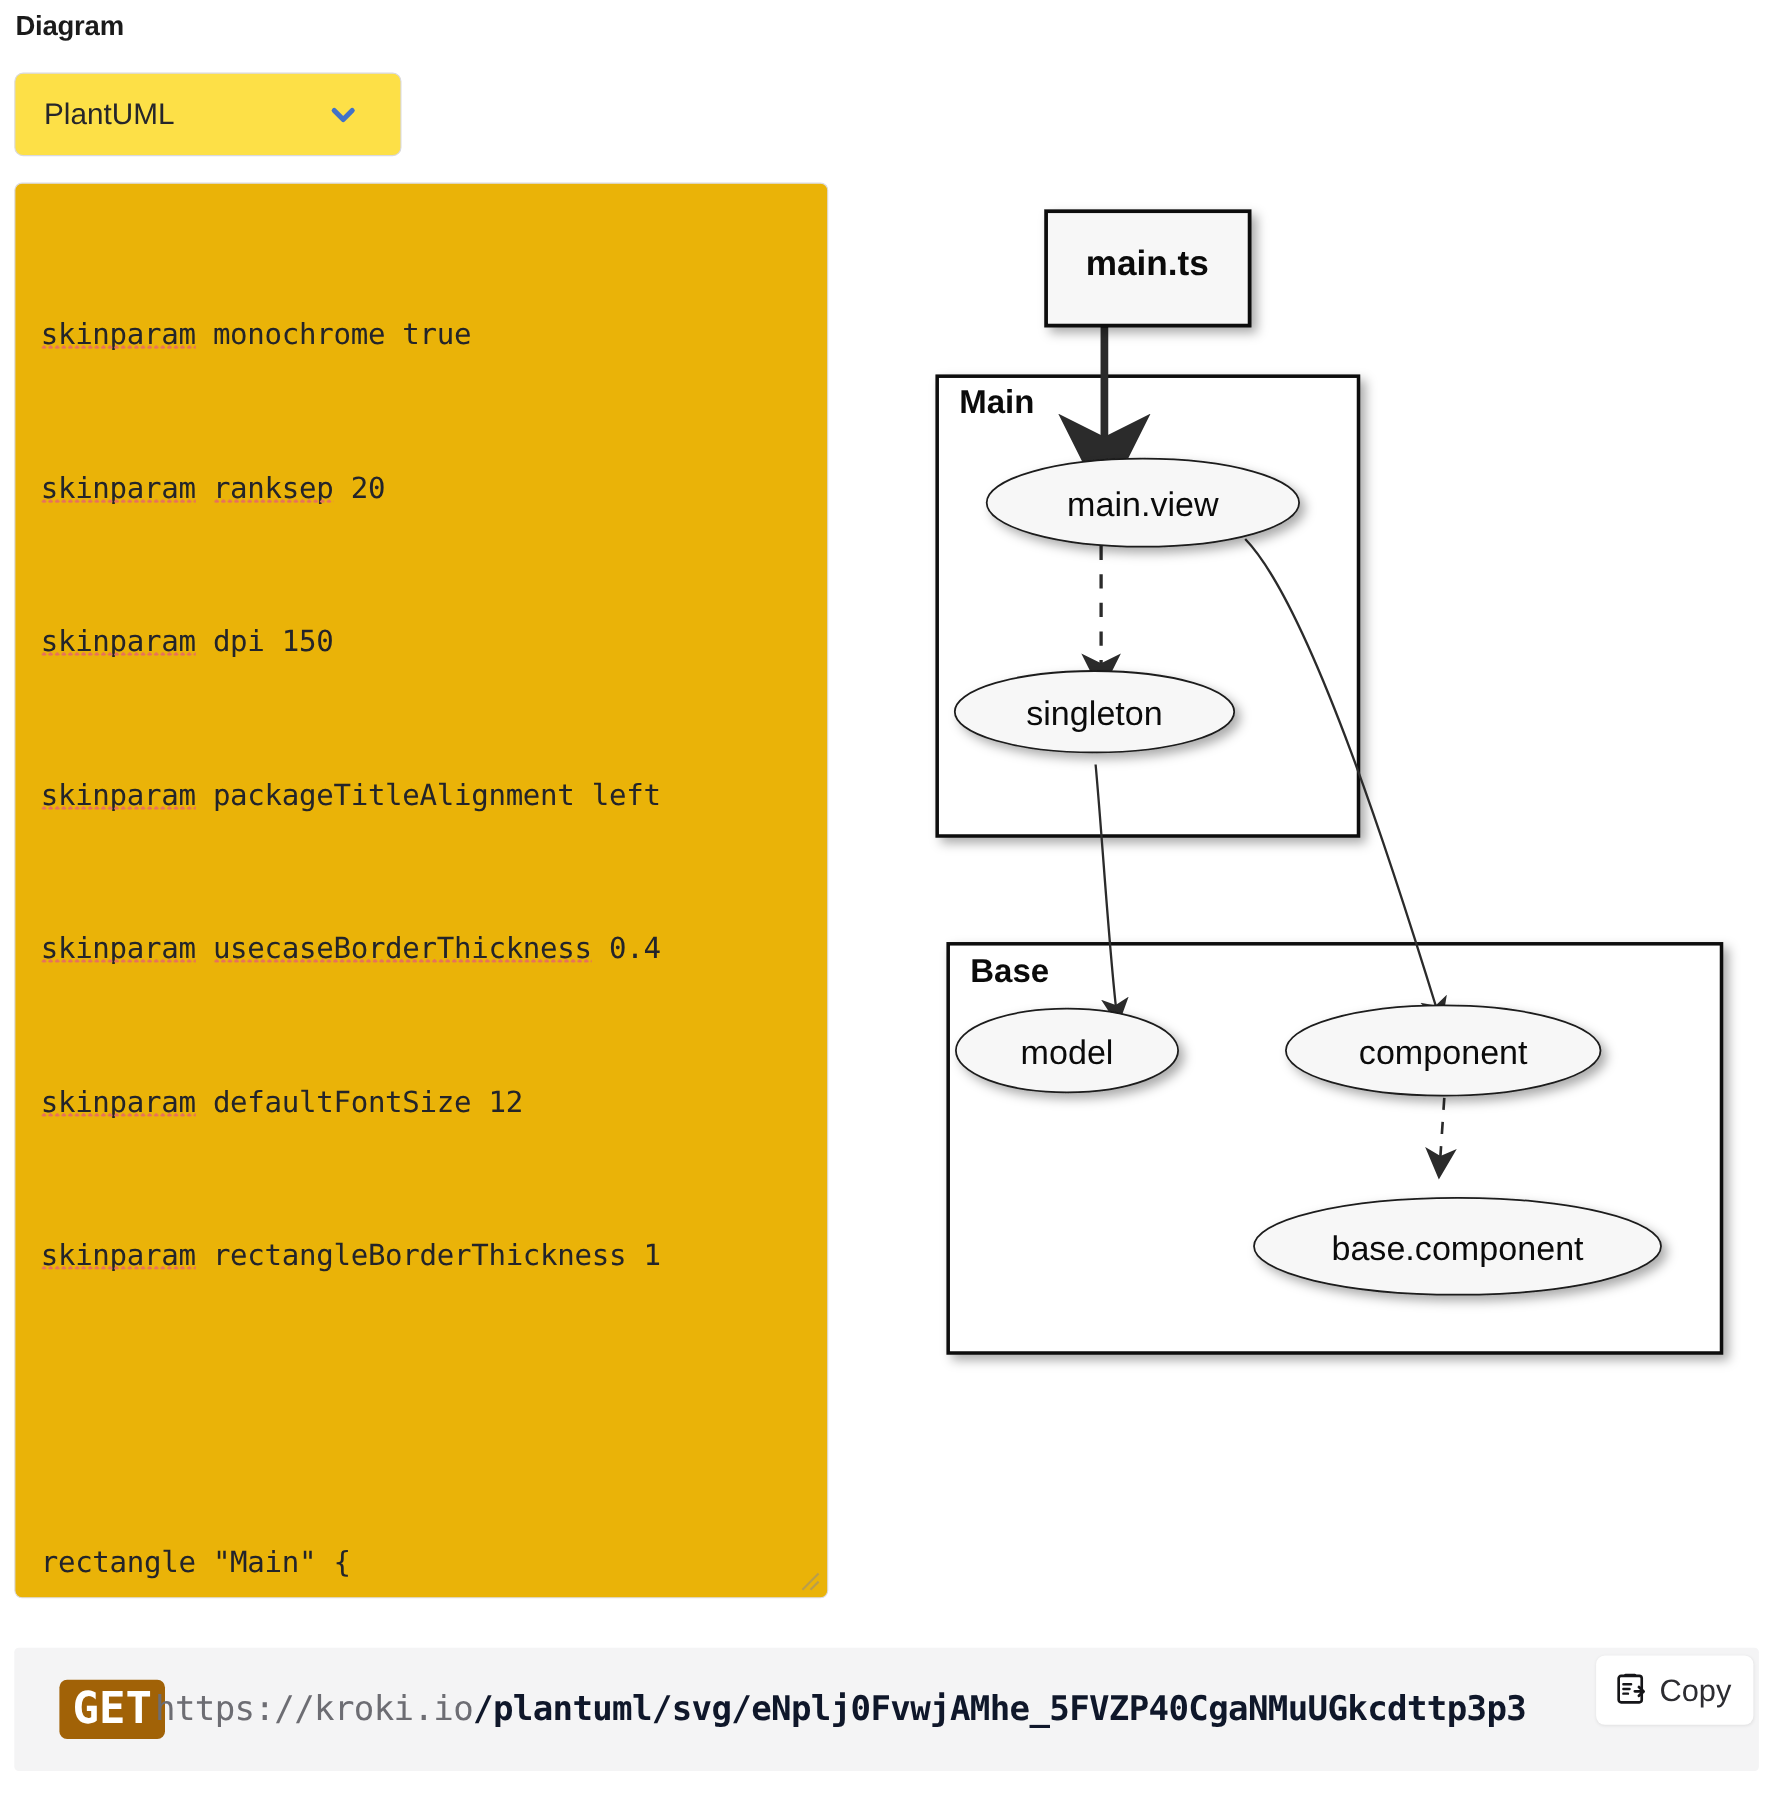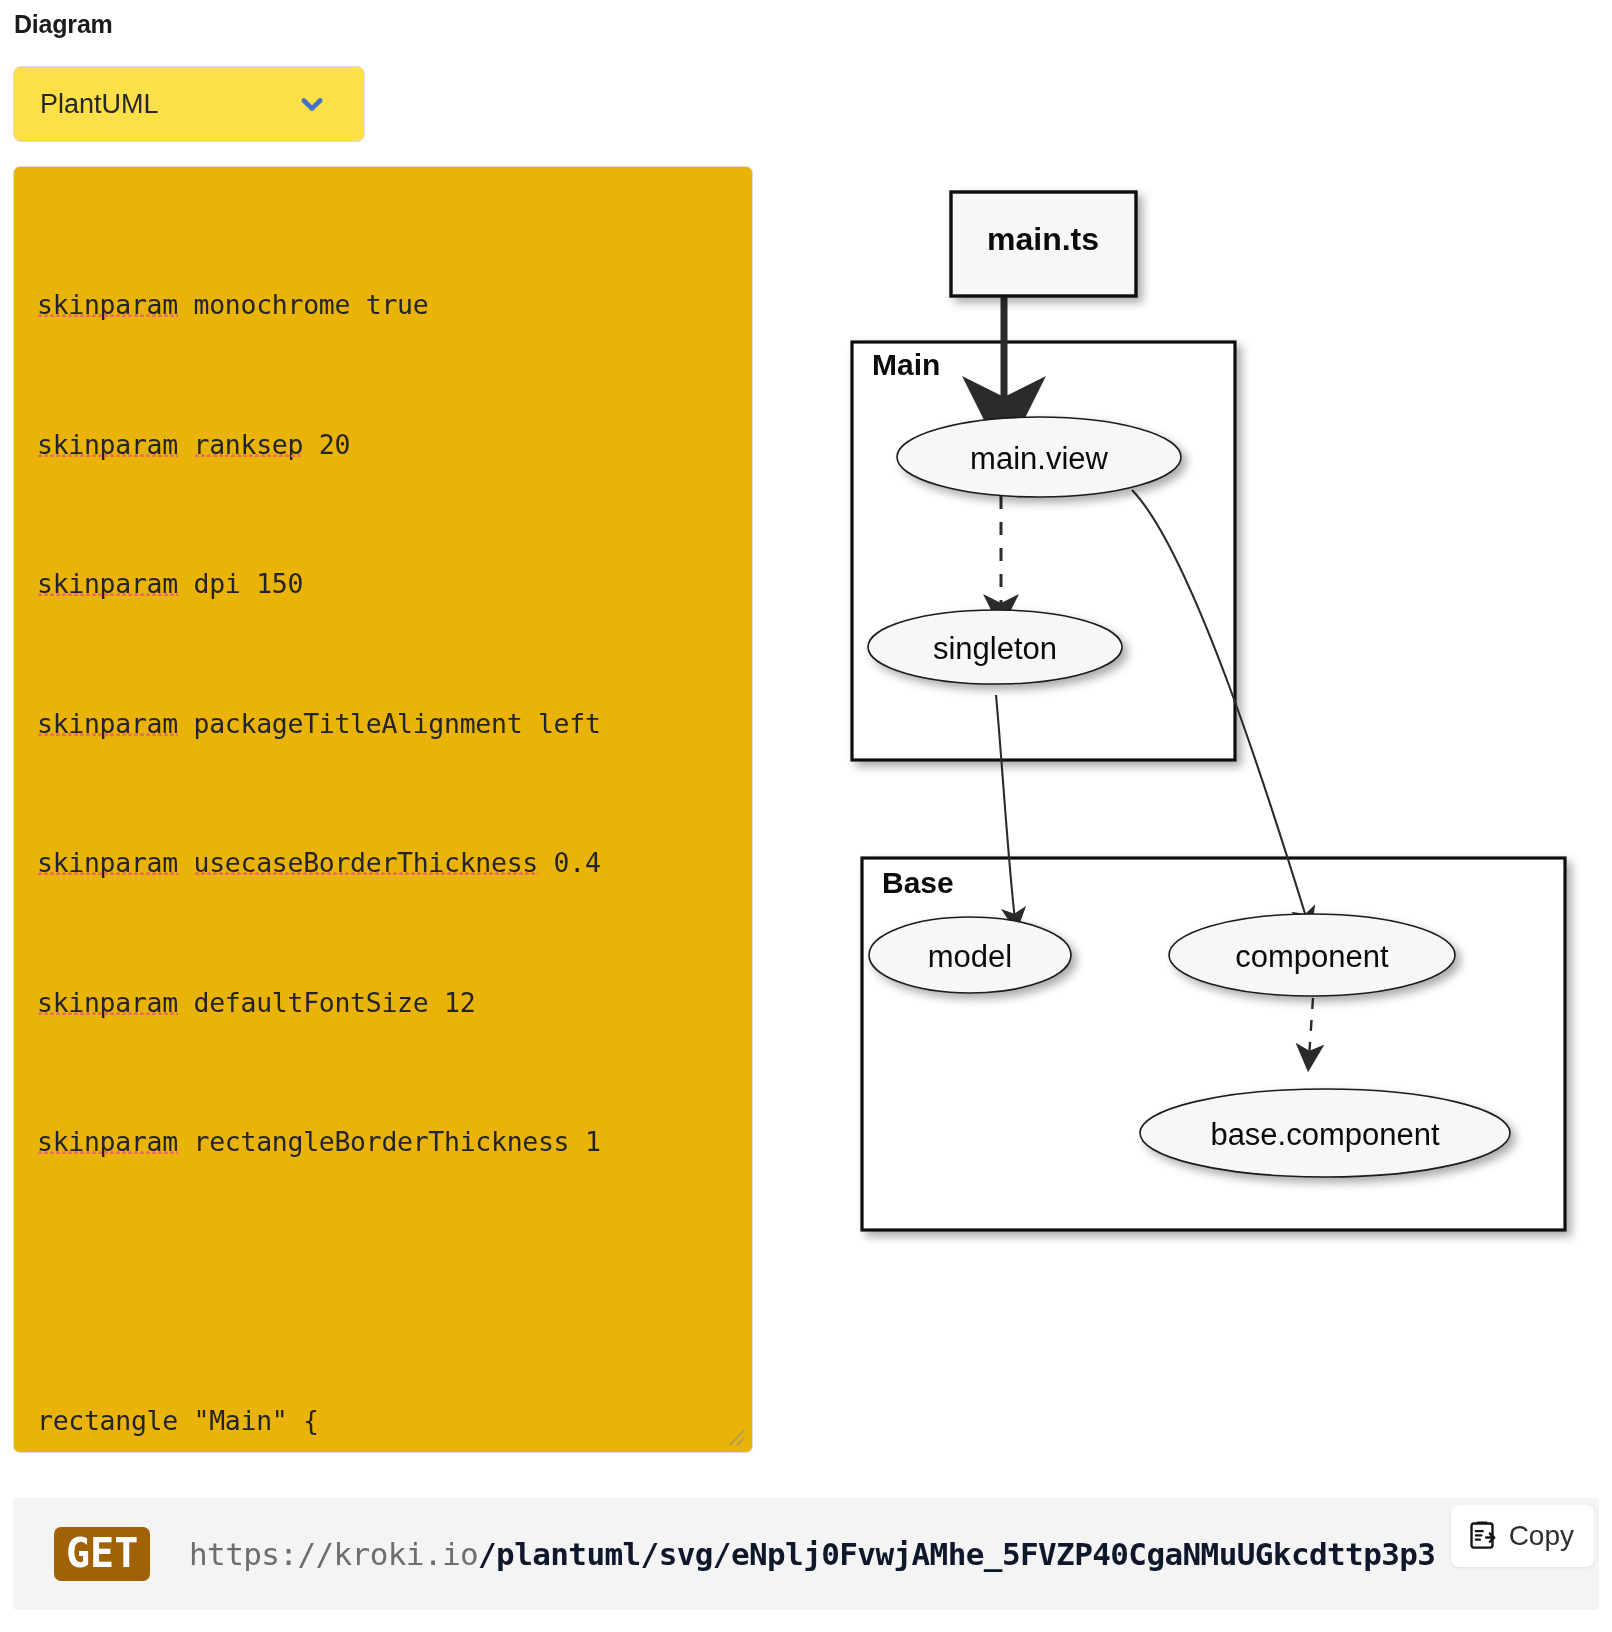--- a/index.html
+++ b/index.html
@@ -77,21 +77,21 @@
     padding: 6px 12px 8px; border-radius: 7px;
     line-height: 1;
   }
   .url-text {
     position: absolute; left: 128px; top: 50%; transform: translateY(-50%);
     font-family: "DejaVu Sans Mono", monospace;
     font-size: 31px; letter-spacing: -0.6px;
     white-space: nowrap; overflow: hidden;
     width: 1450px;
   }
-  .url-host { color: #6d6d73; margin-left: 48px; }
+  .url-host { color: #6d6d73; }
   .url-path { color: #0f172a; font-weight: bold; }
   .copy-btn {
     position: absolute; right: 18px; top: 1505px;
     background: #fff; border-radius: 8px;
     padding: 12px 20px 12px 14px;
     display: flex; align-items: center; gap: 10px;
     box-shadow: 0 1px 3px rgba(0,0,0,.08);
   }
   .copy-label { font-size: 28px; color: #2c2c31; }
 

